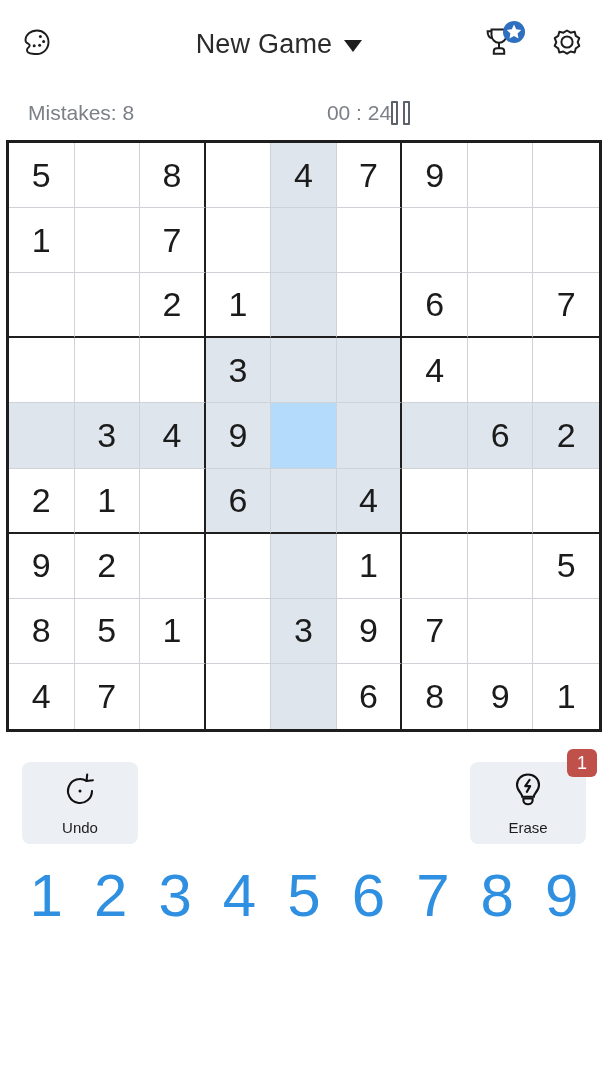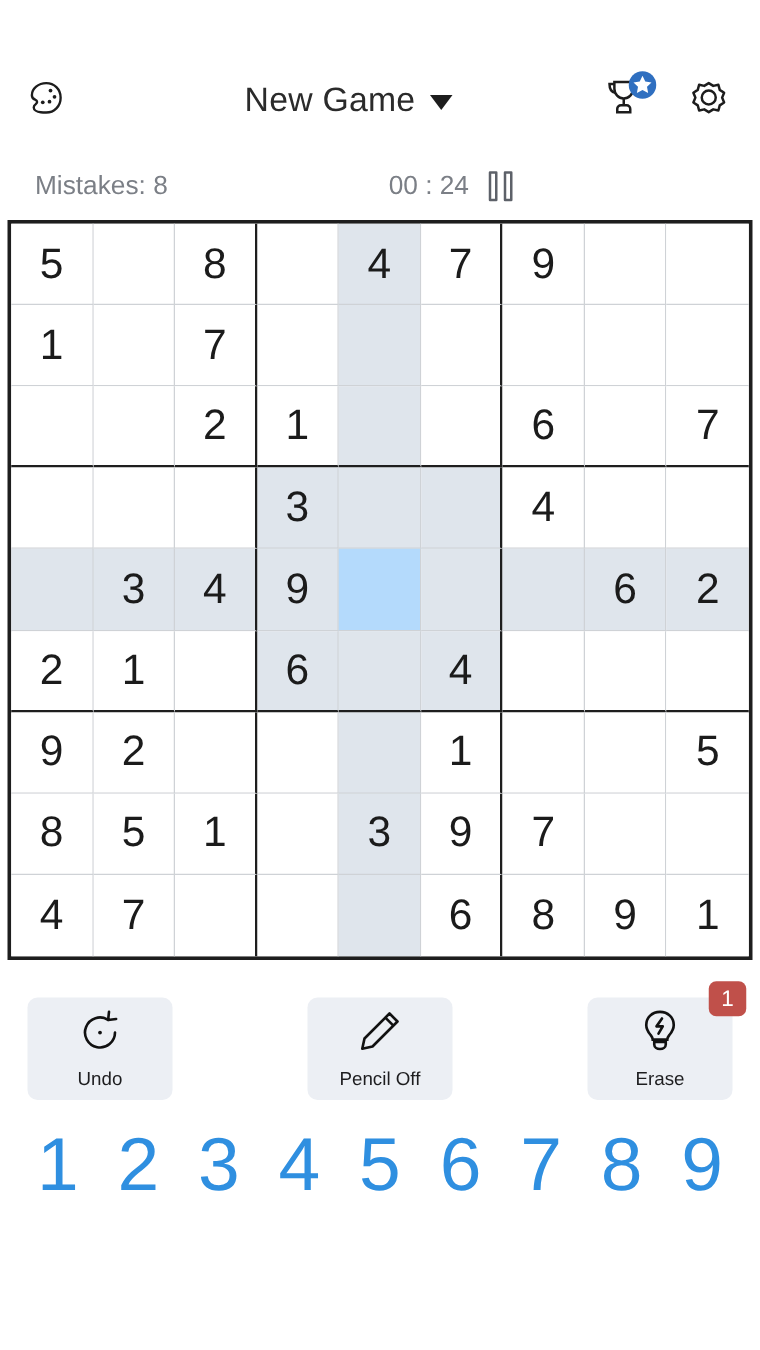--- a/index.html
+++ b/index.html
@@ -10,21 +10,20 @@
     overflow: hidden;
   }
 
   
   .topbar {
     height: 88px;
     display: flex;
     align-items: center;
     justify-content: flex-end;
     padding: 0 18px 0 14px;
-    margin-top: 36px;
   }
   .theme-btn {
     width: 46px; height: 46px;
     display: flex; align-items: center; justify-content: center;
   }
   .title-wrap {
     flex: 1;
     display: flex; align-items: center; justify-content: center;
     gap: 12px;
     margin-left: 22px;
@@ -53,21 +52,21 @@
     height: 50px;
     display: flex;
     align-items: center;
     padding: 0 18px 0 28px;
     color: #7b7f86;
     font-size: 21px;
   }
   .st-left  { flex: 0 0 34%; text-align: left; }
   .st-mid   { flex: 1; text-align: center; }
   .st-right { flex: 0 0 34%; display: flex; align-items: center;
-              justify-content: flex-end; gap: 16px; }
+              justify-content: flex-end; }
   .pause-ico { display: flex; gap: 5px; }
   .pause-ico span {
     display: block; width: 7px; height: 24px;
     border: 2px solid #5d6169; border-radius: 1px;
   }
 
   
   .board-wrap { padding: 2px 6px 0 6px; }
   .board {
     width: 596px; height: 592px;
@@ -294,29 +293,20 @@
       <svg width="40" height="38" viewBox="0 0 40 38">
         <path d="M32 20a12 12 0 1 1-5.5-10.1" fill="none" stroke="#111" stroke-width="2.1" stroke-linecap="round"></path>
         <path d="M27.2 3.5l-.7 6.5 6.4-.8" fill="none" stroke="#111" stroke-width="2.1" stroke-linecap="round" stroke-linejoin="round"></path>
         <circle cx="20" cy="20" r="1.5" fill="#111"></circle>
       </svg>
     </span>
     <span class="lbl">Undo</span>
   </div>
 
 
-  <div class="action">
-    <span>
-      <svg width="40" height="38" viewBox="0 0 40 38">
-        <path d="M27.6 4.8l6.4 6.4-20 20-8.2 1.8 1.8-8.2z" fill="none" stroke="#111" stroke-width="2.1" stroke-linejoin="round"></path>
-        <path d="M24.3 8.1l6.4 6.4" fill="none" stroke="#111" stroke-width="2.1"></path>
-      </svg>
-    </span>
-    <span class="lbl">Pencil Off</span>
-  </div>
 
   <div class="action">
     <span>
       <svg width="40" height="38" viewBox="0 0 40 38">
         <path d="M20 3.5c-6.3 0-11 4.6-11 10.4 0 3.9 2.1 6.3 3.6 8.2 1 1.3 1.6 2.2 1.6 3.6h11.6c0-1.4.6-2.3 1.6-3.6 1.5-1.9 3.6-4.3 3.6-8.2 0-5.8-4.7-10.4-11-10.4z" fill="none" stroke="#111" stroke-width="2.1"></path>
         <path d="M15.4 27.5h9.2v2.1c0 2-2 3.6-4.6 3.6s-4.6-1.6-4.6-3.6v-2.1z" fill="none" stroke="#111" stroke-width="2.1"></path>
         <path d="M21.6 8.8l-4.4 6.3h5l-3.4 5.8" fill="none" stroke="#111" stroke-width="2.1" stroke-linejoin="round" stroke-linecap="round"></path>
       </svg>
     </span>
     <span class="lbl">Erase</span>

